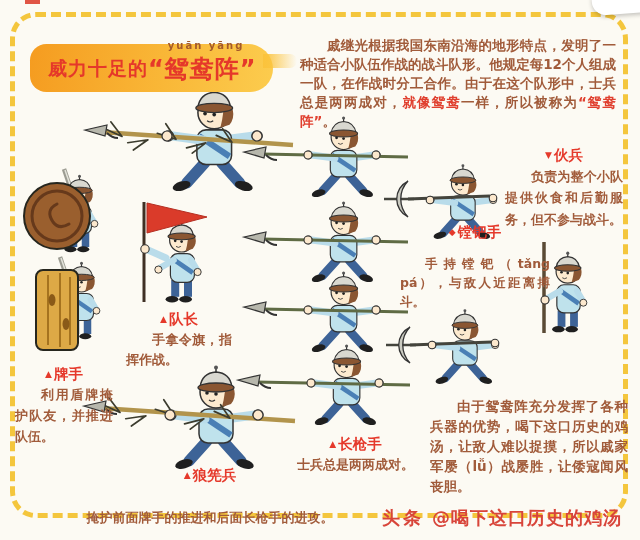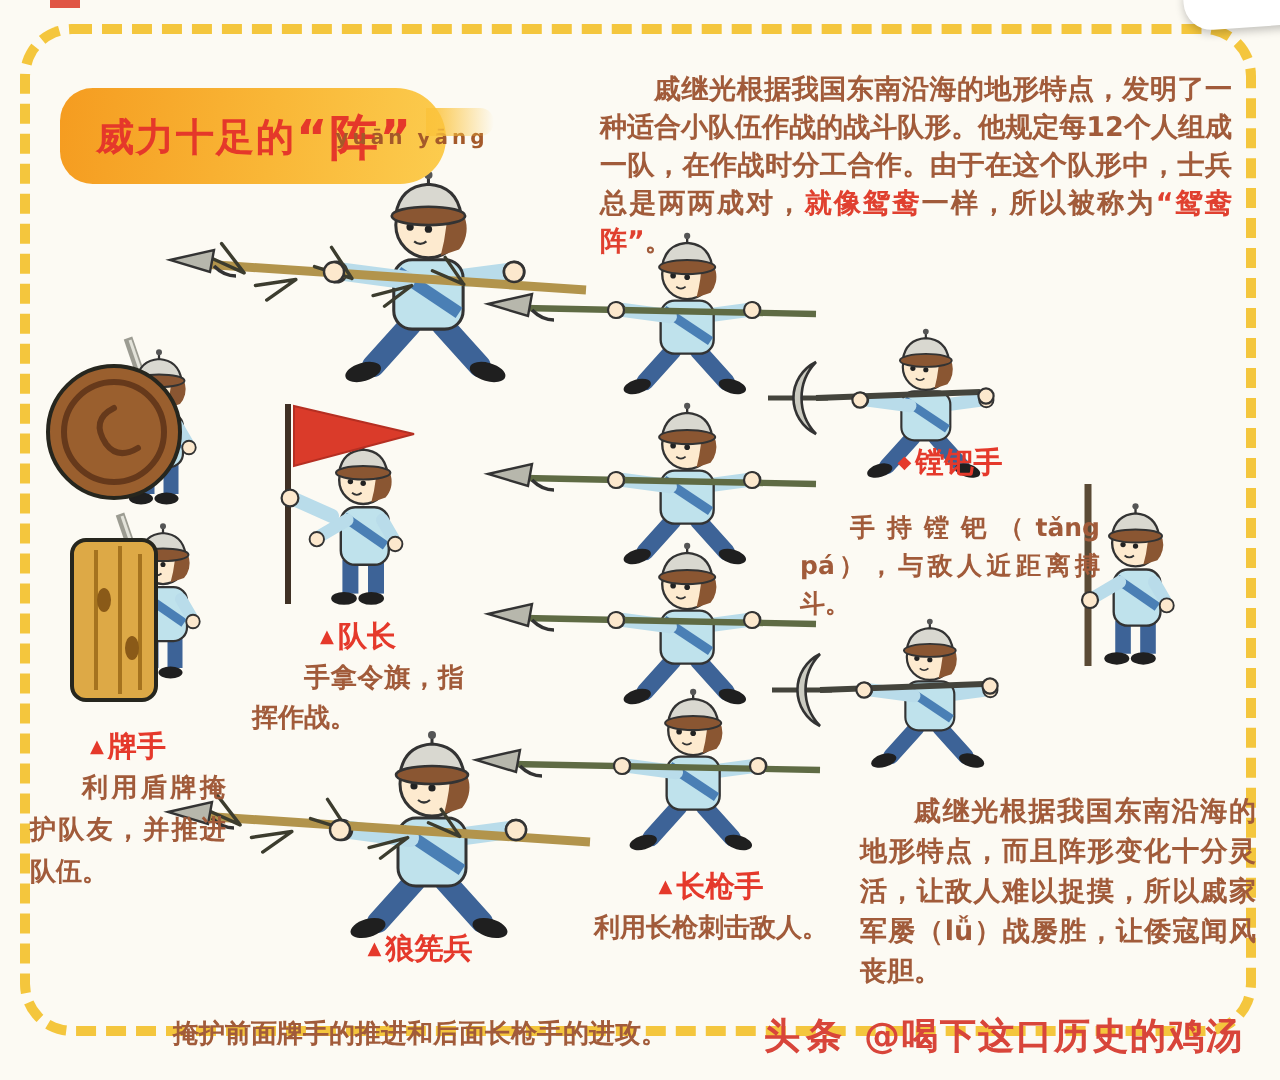--- a/index.html
+++ b/index.html
@@ -201,50 +201,54 @@
       <path d="M48,275 v70 M60,273 v74 M70,277 v68" stroke="#a5731f" stroke-width="2" fill="none"></path>
       <ellipse cx="52" cy="300" rx="3.5" ry="6" fill="#8a5a18"></ellipse>
       <ellipse cx="66" cy="324" rx="3.5" ry="6" fill="#8a5a18"></ellipse>
     </g>
   </svg>
 
   <div class="badge">
     <span class="t1">威力十足的</span>
     <span class="t2">
         <span>“</span>
-        <span class="rubywrap"><span class="pinyin">yuān yāng</span></span>
+        <span class="rubywrap"><span class="pinyin">yuān yāng</span><span>鸳鸯</span></span>
         <span>阵</span>
         <span>”</span>
       </span>
   </div>
 
   <div class="para" style="left:300px;top:36px;width:316px;"><span>戚继光根据我国东南沿海的地形特点，发明了一种适合小队伍作战的战斗队形。他规定每12个人组成一队，在作战时分工合作。由于在这个队形中，士兵总是两两成对，</span><span class="hl">就像鸳鸯</span><span>一样，所以被称为</span><span class="hl">“鸳鸯阵”</span><span>。</span></div>
 
+  <div class="role" style="left:505px;top:147px;width:118px;">
+    <div class="name"><span class="marker">▼</span><span>伙兵</span></div>
+    <div class="desc" style="line-height:1.65;">负责为整个小队提供伙食和后勤服务，但不参与战斗。</div>
+  </div>
 
   <div class="role" style="left:400px;top:224px;width:150px;">
     <div class="name"><span class="marker">◆</span><span>镗钯手</span></div>
     <div class="desc" style="font-size:12.5px;margin-top:14px;">手持镗钯（tǎng pá），与敌人近距离搏斗。</div>
   </div>
 
   <div class="role" style="left:15px;top:338px;width:98px;margin-top:28px;">
     <div class="name"><span class="marker">▲</span><span>牌手</span></div>
     <div class="desc" style="line-height:1.6;">利用盾牌掩护队友，并推进队伍。</div>
   </div>
 
   <div class="role" style="left:126px;top:311px;width:106px;">
     <div class="name"><span class="marker">▲</span><span>队长</span></div>
     <div class="desc">手拿令旗，指挥作战。</div>
   </div>
 
   <div class="role" style="left:288px;top:436px;width:135px;">
     <div class="name"><span class="marker">▲</span><span>长枪手</span></div>
-    <div class="desc" style="text-indent:0;text-align:center;">利用长枪刺击敌人。</div>
+    <div class="desc" style="text-indent:0;text-align:center;">士兵总是两两成对。</div>
   </div>
 
   <div class="role" style="left:70px;top:467px;width:280px;">
     <div class="name"><span class="marker">▲</span><span>狼筅兵</span></div>
     <div class="desc" style="text-indent:0;text-align:center;margin-top:24px;">掩护前面牌手的推进和后面长枪手的进攻。</div>
   </div>
 
-  <div class="para" style="left:430px;top:396px;width:198px;line-height:20px;">戚继光根据我国东南沿海的地形特点，而且阵形变化十分灵活，让敌人难以捉摸，所以戚家军屡（lǚ）战屡胜，让倭寇闻风丧胆。</div>
+  <div class="para" style="left:430px;top:396px;width:198px;line-height:20px;">由于鸳鸯阵充分发挥了各种兵器的优势，喝下这口历史的鸡汤，让敌人难以捉摸，所以戚家军屡（lǚ）战屡胜，让倭寇闻风丧胆。</div>
 
   <div class="watermark"><span class="brand">头条</span><span>@喝下这口历史的鸡汤</span></div>
 </div>
 
 </body></html>

